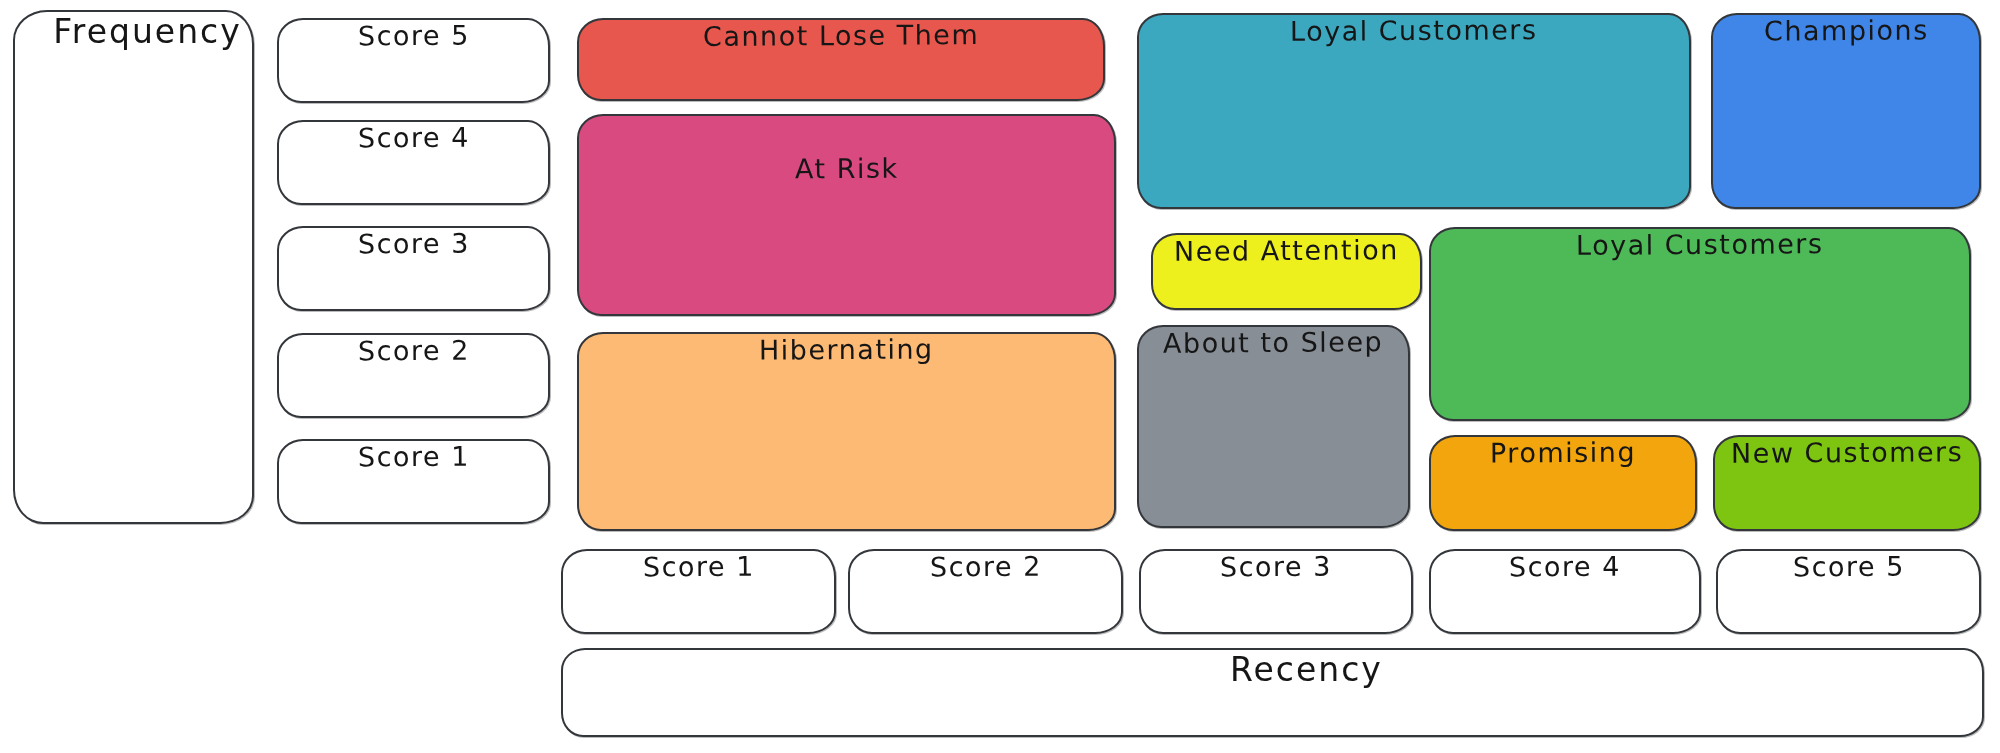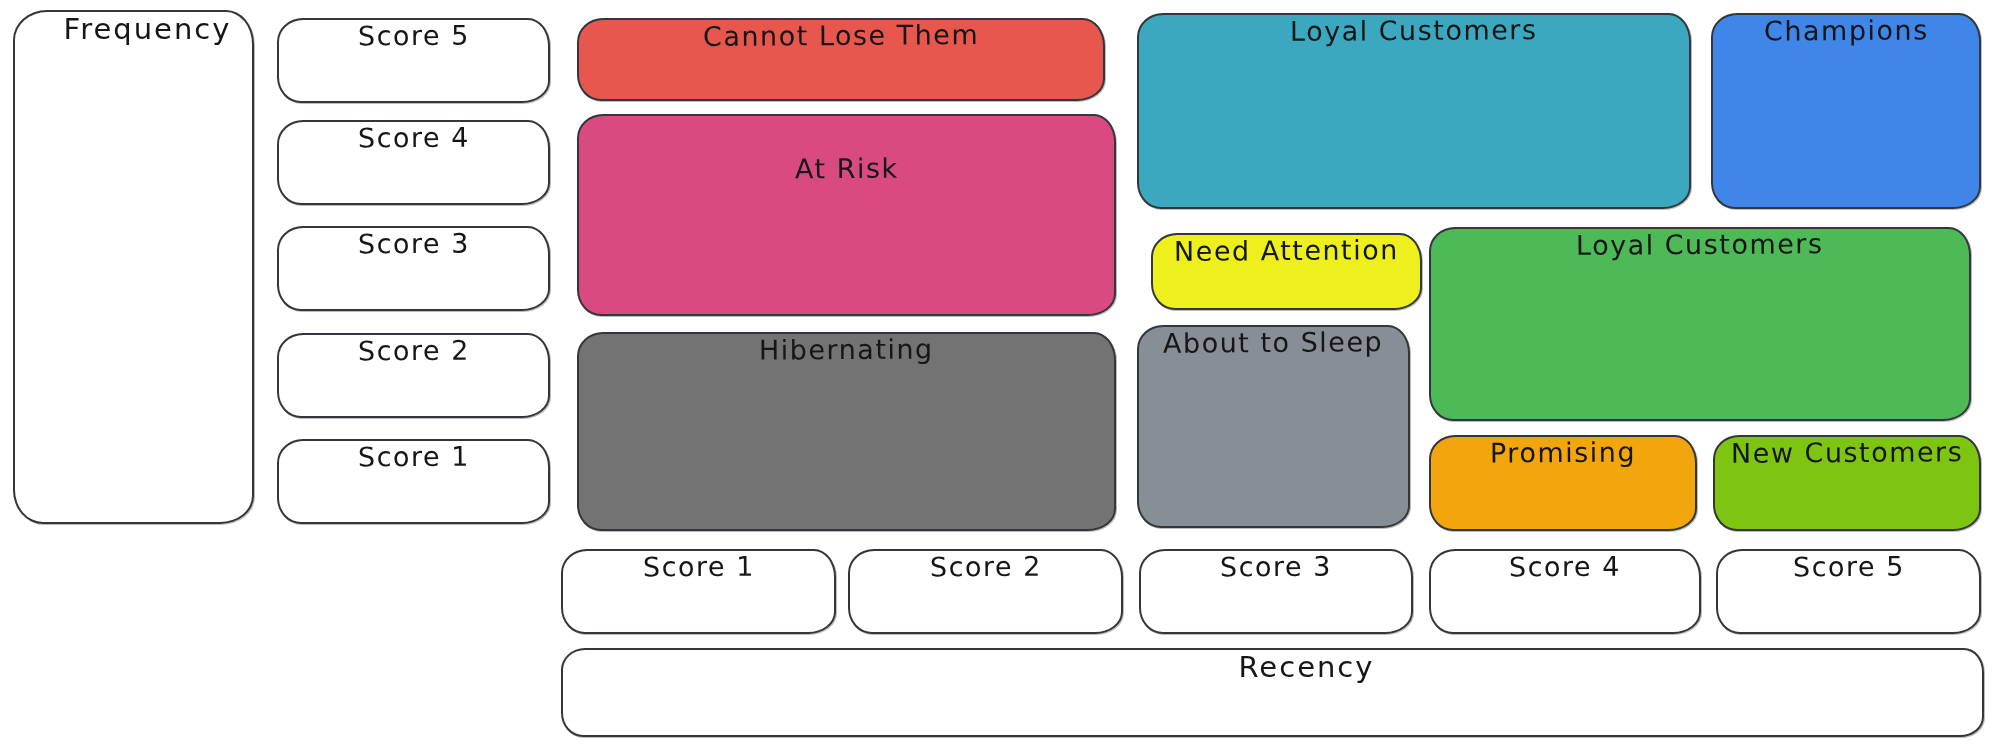--- a/index.html
+++ b/index.html
@@ -32,21 +32,21 @@
     box-shadow: 1px 1px 0 0 rgba(60,60,60,0.35);
   }
   .lbl {
     font-size: 27px;
     letter-spacing: 1.5px;
     font-weight: 500;
     white-space: nowrap;
     transform: rotate(-0.4deg);
   }
   .axis-lbl {
-    font-size: 29px;
+    font-size: 33px;
     letter-spacing: 2px;
     font-weight: 500;
     white-space: nowrap;
     margin-left: 28px;
   }
   
   #frequency-box {
     left: 13px; top: 10px; width: 241px; height: 514px;
     border-radius: 34px 28px 34px 30px / 30px 34px 28px 34px;
   }
@@ -83,21 +83,21 @@
       </div>
     </div>
 
   <div id="segments">
       <div class="box" style="left: 577px; top: 18px; width: 528px; height: 83px; background: rgb(232, 87, 78);">
         <span class="lbl" style="color: rgb(22, 22, 22);">Cannot Lose Them</span>
       </div>
       <div class="box" style="left: 577px; top: 114px; width: 539px; height: 202px; background: rgb(216, 74, 128);">
         <span class="lbl" style="color: rgb(22, 22, 22); margin-top: 37px;">At Risk</span>
       </div>
-      <div class="box" style="left: 577px; top: 332px; width: 539px; height: 199px; background: #737373;">
+      <div class="box" style="left: 577px; top: 332px; width: 539px; height: 199px; background: #fdba74;">
         <span class="lbl" style="color: rgb(22, 22, 22);">Hibernating</span>
       </div>
       <div class="box" style="left: 1137px; top: 13px; width: 554px; height: 196px; background: rgb(59, 168, 192);">
         <span class="lbl" style="color: rgb(22, 22, 22);">Loyal Customers</span>
       </div>
       <div class="box" style="left: 1711px; top: 13px; width: 270px; height: 196px; background: rgb(63, 134, 232);">
         <span class="lbl" style="color: rgb(22, 22, 22);">Champions</span>
       </div>
       <div class="box" style="left: 1139px; top: 233px; width: 271px; height: 77px; background: rgb(238, 240, 30); margin-left: 12px;">
         <span class="lbl" style="color: rgb(22, 22, 22);">Need Attention</span>

